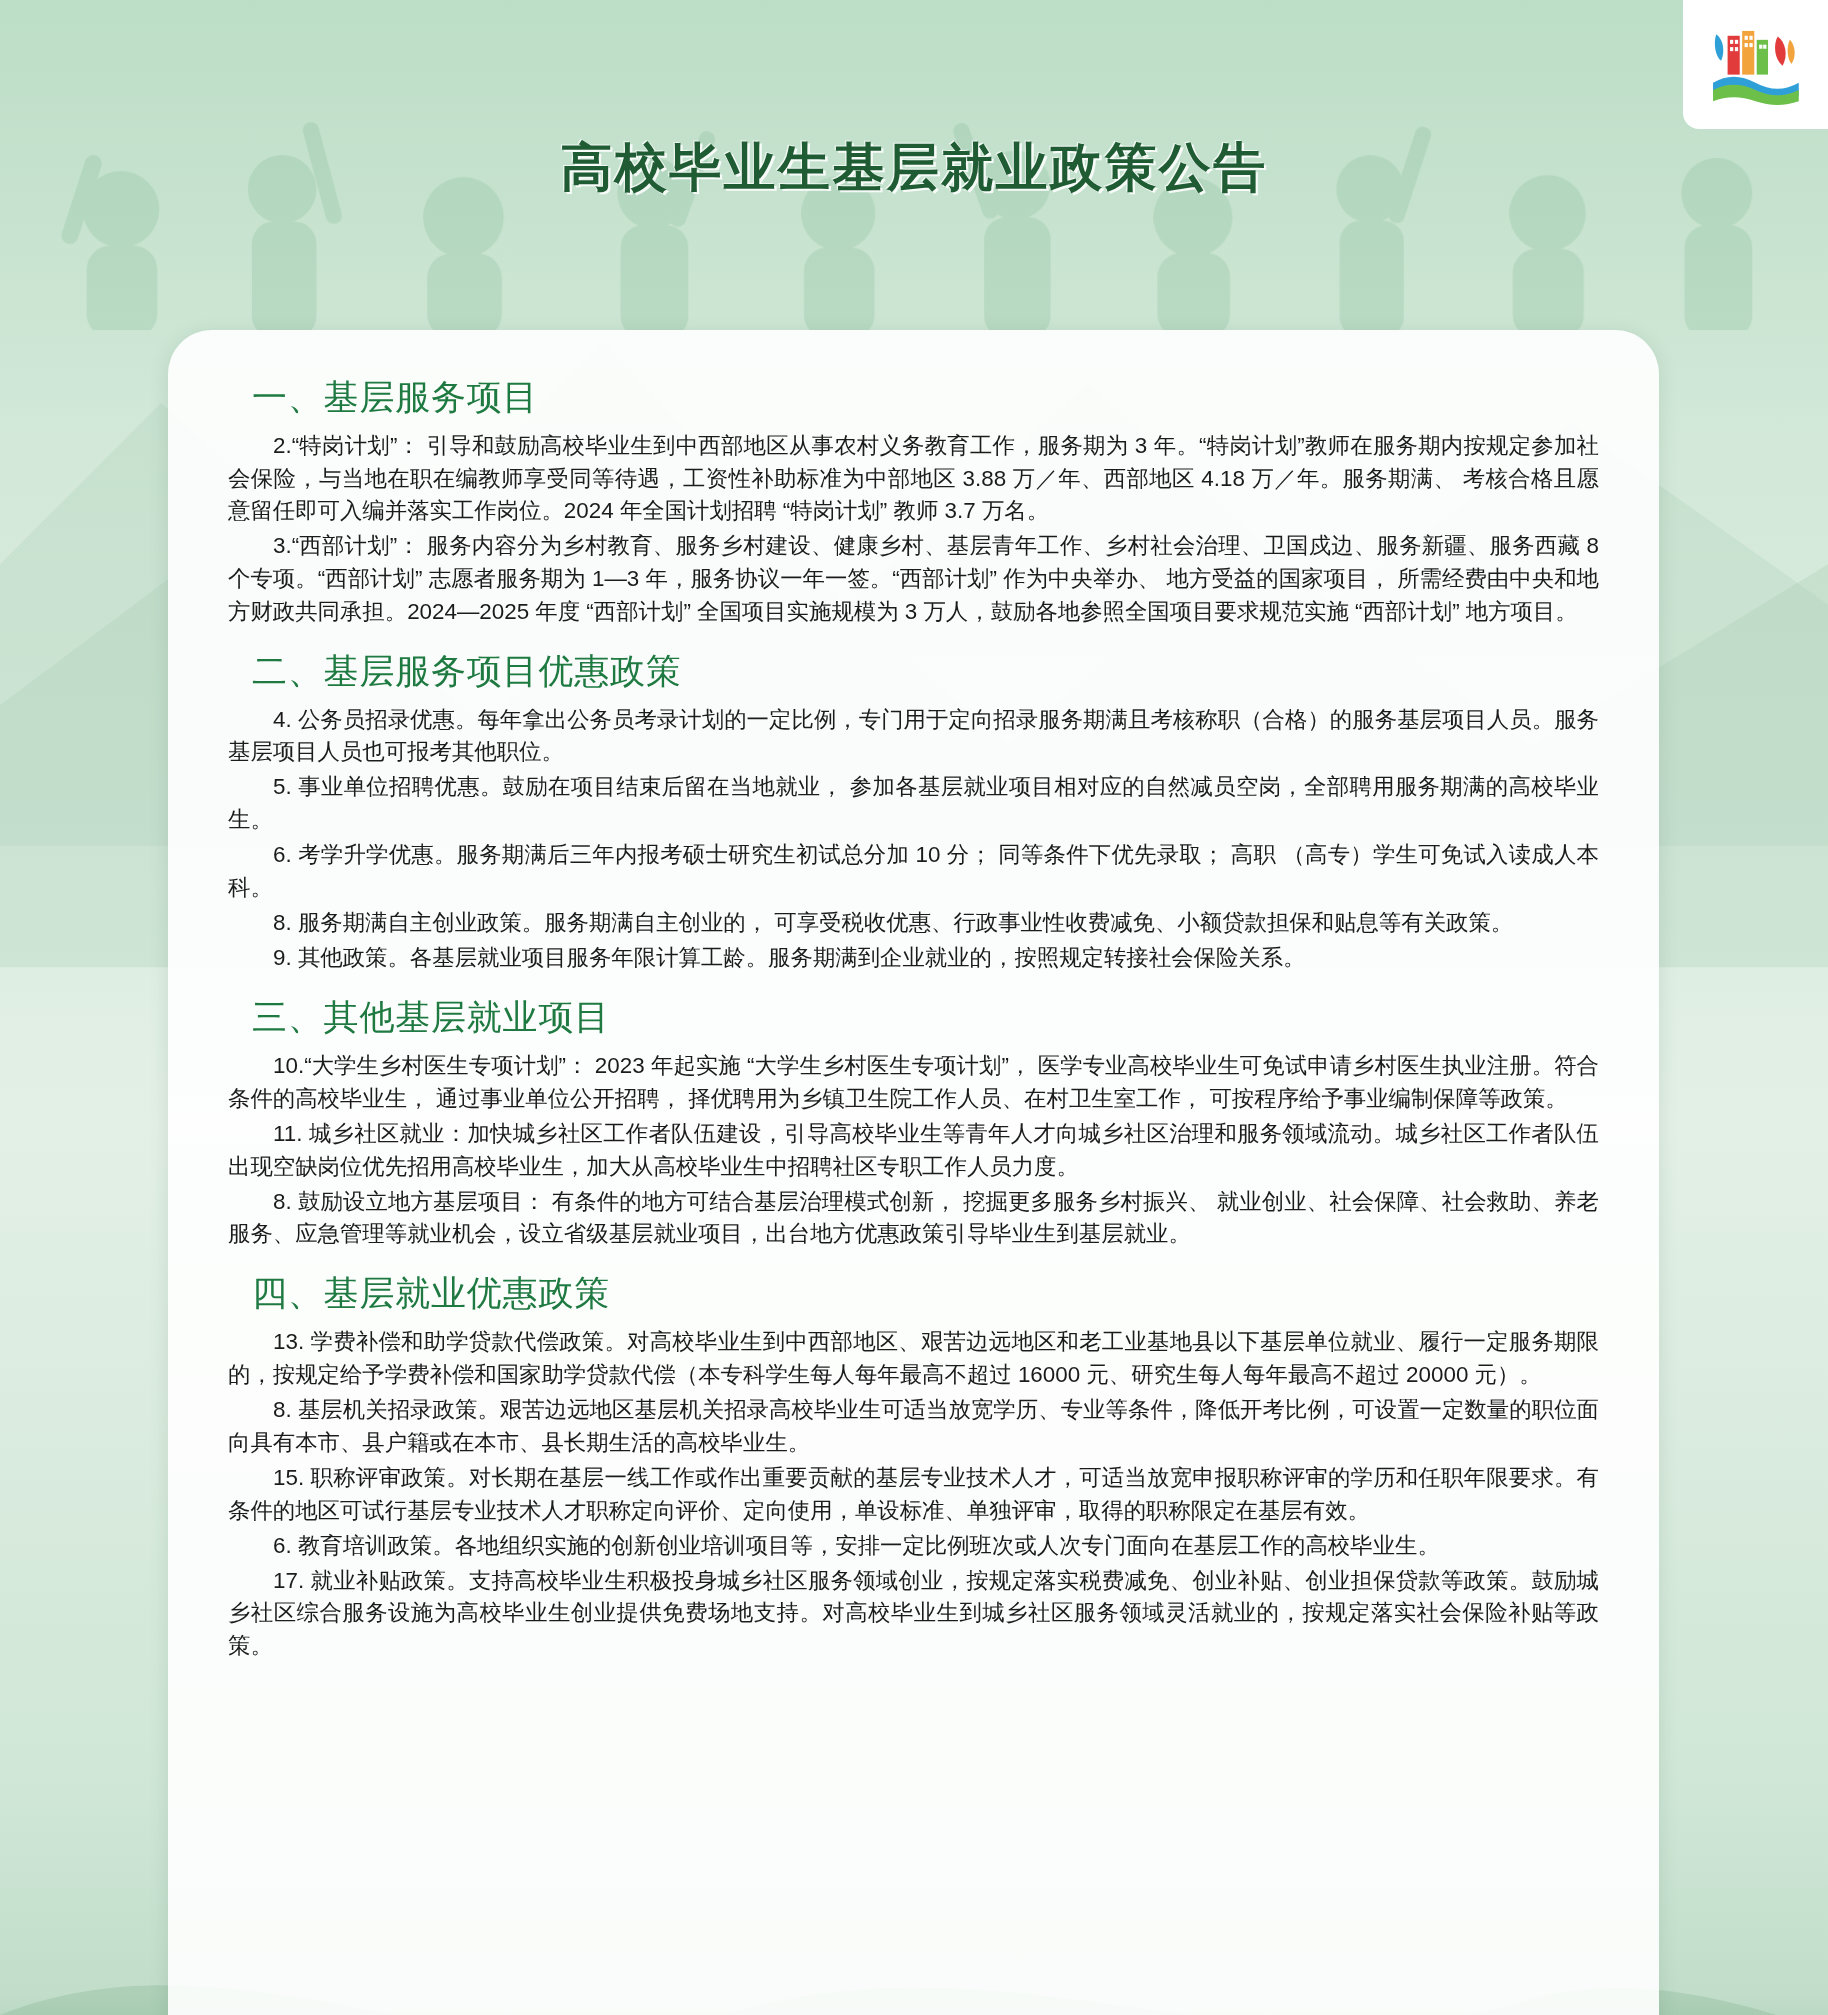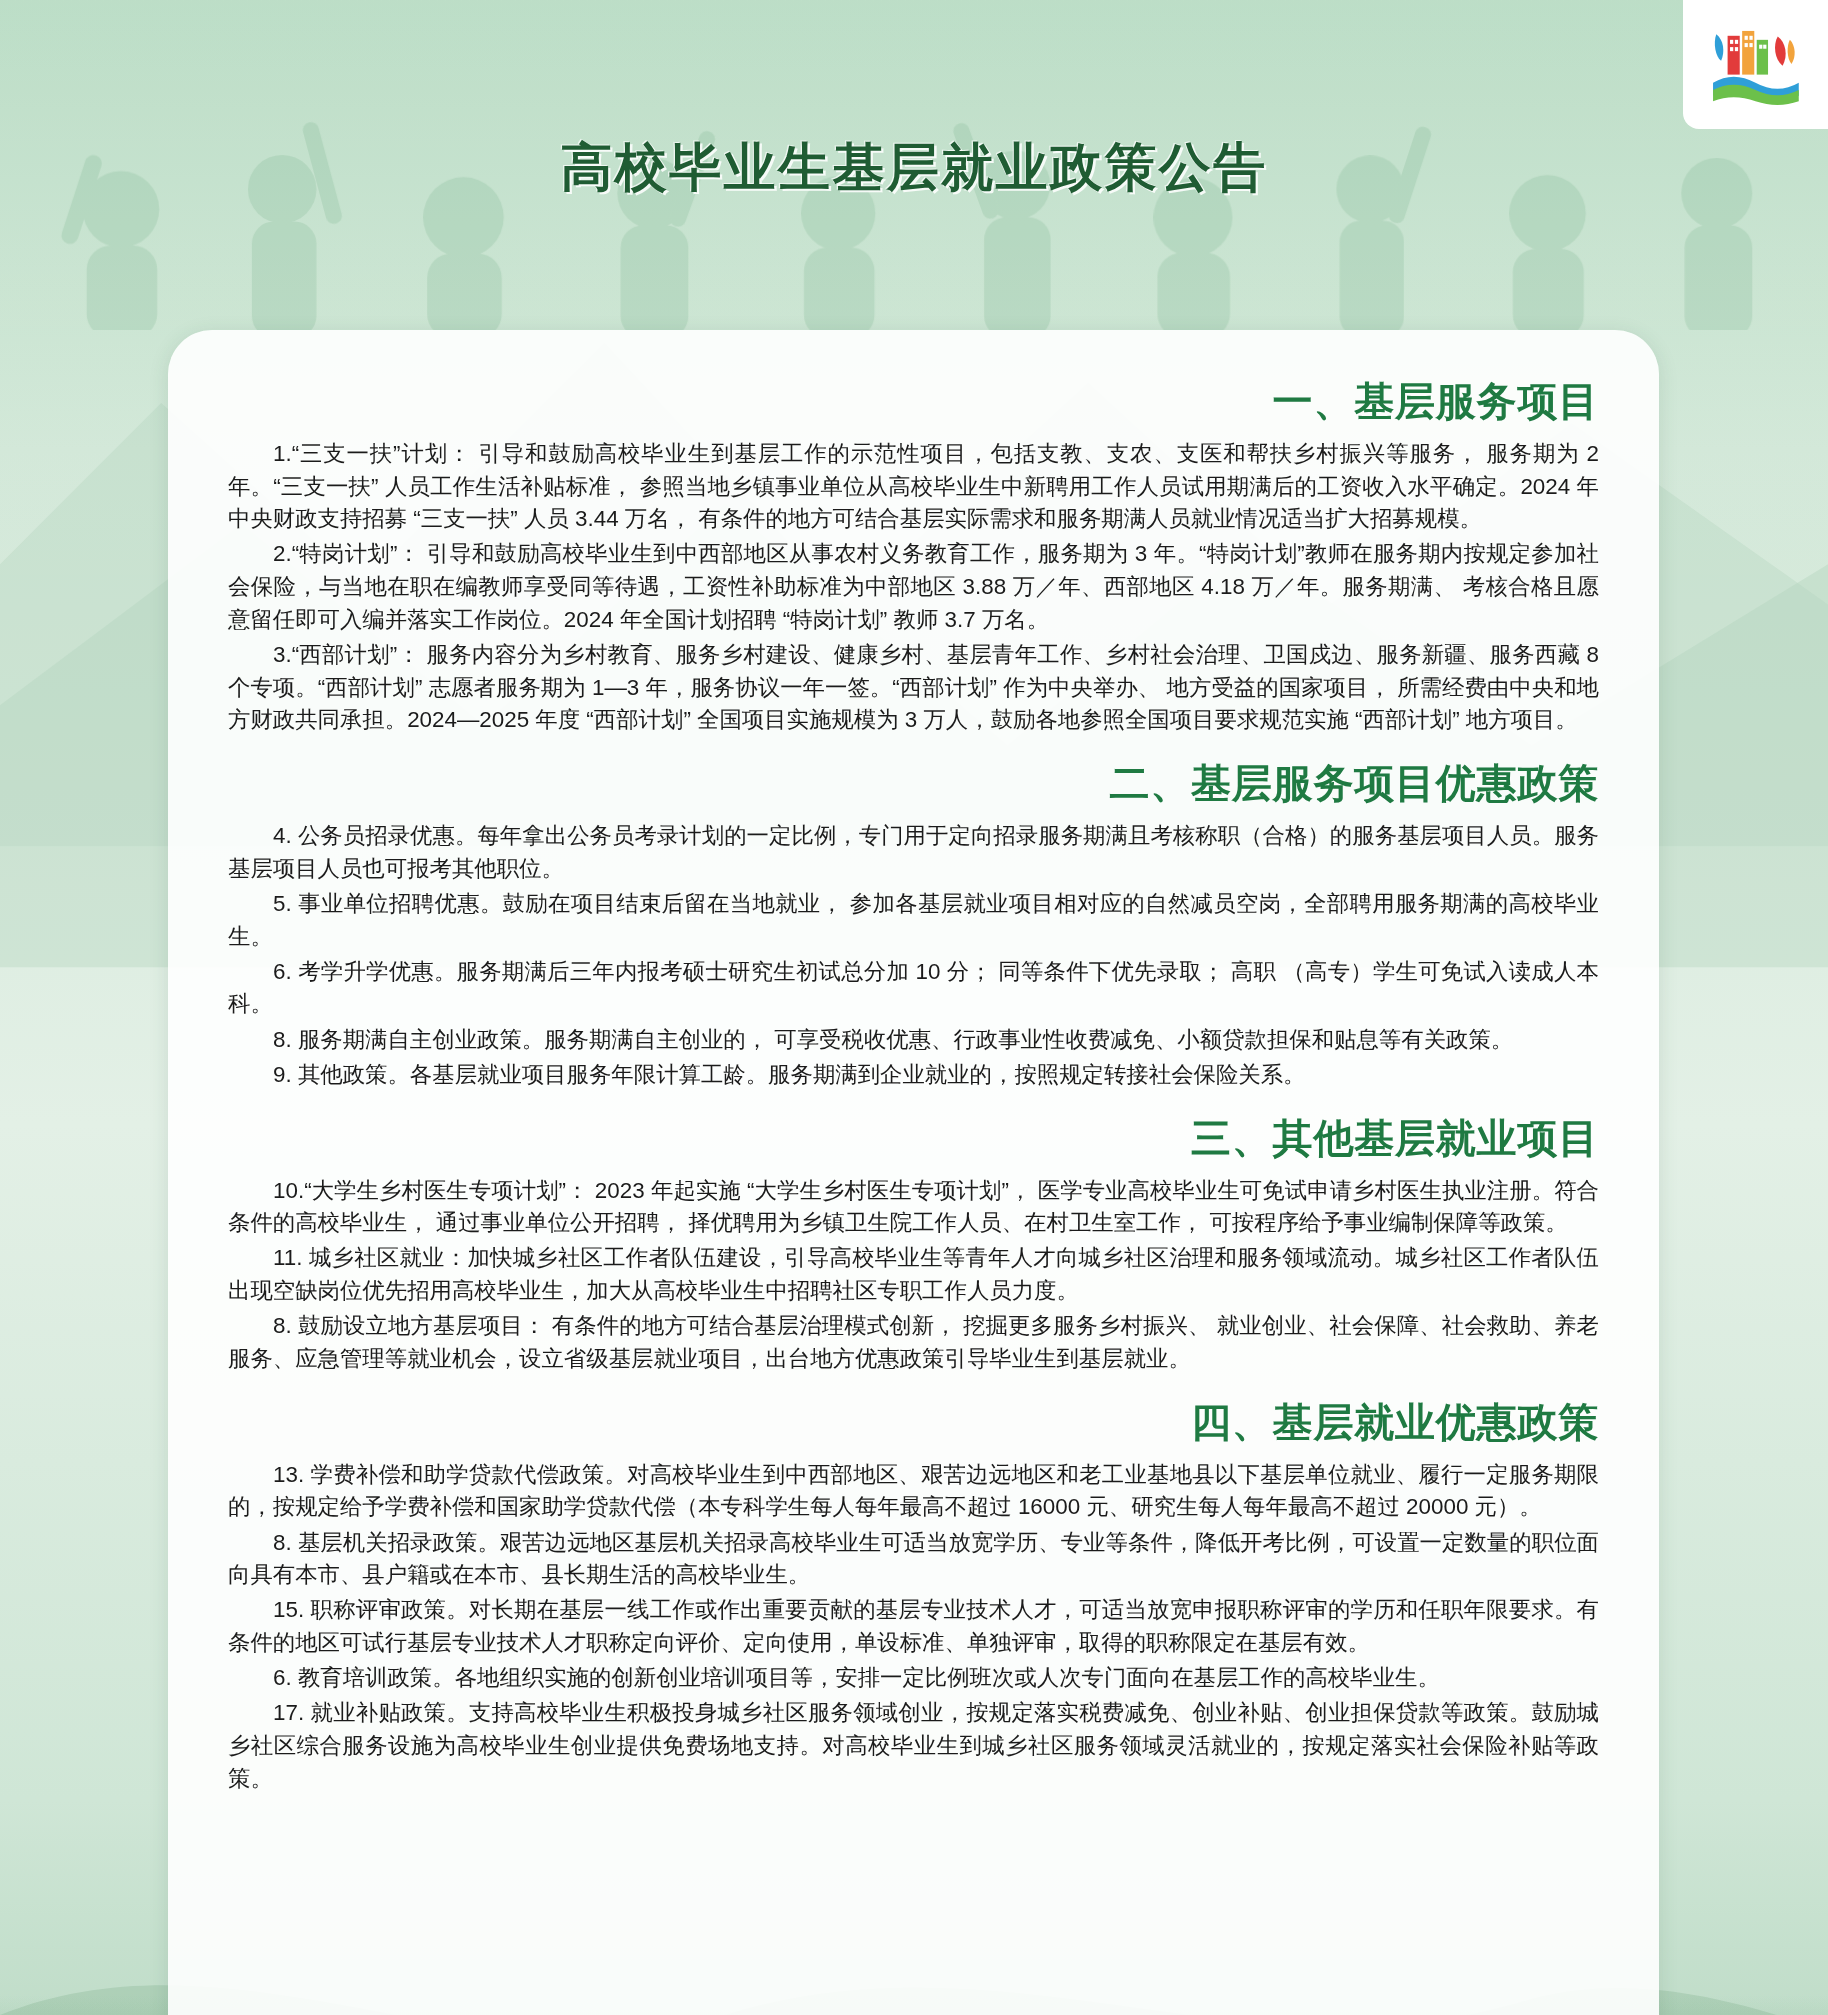--- a/index.html
+++ b/index.html
@@ -71,25 +71,24 @@
     height: 1967px;
     background: rgba(255,255,255,0.90);
     border-radius: 44px;
     box-shadow: 0 4px 20px rgba(40,80,55,.13);
     padding: 40px 60px 32px 60px;
   }
 
   .sec-head {
     color: #1f7a42;
     font-family: "DejaVu Serif", serif;
-    font-weight: bold;
-    font-size: 40px;
+    font-weight: normal;
+    font-size: 35px;
     letter-spacing: 0.8px;
     margin: 19.3px 0 8.9px 24px;
-    text-align: right;
   }
   .sec-head:first-child { margin-top: 4px; }
 
   p.para {
     margin: 0 0 2.4px 0;
     font-size: 22.4px;
     line-height: 1.46;
     color: #1b1b1b;
     text-align: justify;
     text-indent: 45px;
@@ -179,21 +178,20 @@
   </svg>
 </div>
 
 <div class="title-wrap">
   <span class="main-title">高校毕业生基层就业政策公告</span>
 </div>
 
 <div class="card">
 
   <h2 class="sec-head">一、基层服务项目</h2>
-  <p class="para">1.“三支一扶”计划： 引导和鼓励高校毕业生到基层工作的示范性项目，包括支教、支农、支医和帮扶乡村振兴等服务， 服务期为 2 年。“三支一扶” 人员工作生活补贴标准， 参照当地乡镇事业单位从高校毕业生中新聘用工作人员试用期满后的工资收入水平确定。2024 年中央财政支持招募 “三支一扶” 人员 3.44 万名， 有条件的地方可结合基层实际需求和服务期满人员就业情况适当扩大招募规模。</p>
   <p class="para">2.“特岗计划”： 引导和鼓励高校毕业生到中西部地区从事农村义务教育工作，服务期为 3 年。“特岗计划”教师在服务期内按规定参加社会保险，与当地在职在编教师享受同等待遇，工资性补助标准为中部地区 3.88 万／年、西部地区 4.18 万／年。服务期满、 考核合格且愿意留任即可入编并落实工作岗位。2024 年全国计划招聘 “特岗计划” 教师 3.7 万名。</p>
   <p class="para">3.“西部计划”： 服务内容分为乡村教育、服务乡村建设、健康乡村、基层青年工作、乡村社会治理、卫国戍边、服务新疆、服务西藏 8 个专项。“西部计划” 志愿者服务期为 1—3 年，服务协议一年一签。“西部计划” 作为中央举办、 地方受益的国家项目， 所需经费由中央和地方财政共同承担。2024—2025 年度 “西部计划” 全国项目实施规模为 3 万人，鼓励各地参照全国项目要求规范实施 “西部计划” 地方项目。</p>
 
   <h2 class="sec-head">二、基层服务项目优惠政策</h2>
   <p class="para">4. 公务员招录优惠。每年拿出公务员考录计划的一定比例，专门用于定向招录服务期满且考核称职（合格）的服务基层项目人员。服务基层项目人员也可报考其他职位。</p>
   <p class="para">5. 事业单位招聘优惠。鼓励在项目结束后留在当地就业， 参加各基层就业项目相对应的自然减员空岗，全部聘用服务期满的高校毕业生。</p>
   <p class="para">6. 考学升学优惠。服务期满后三年内报考硕士研究生初试总分加 10 分； 同等条件下优先录取； 高职 （高专）学生可免试入读成人本科。</p>
   <p class="para">8. 服务期满自主创业政策。服务期满自主创业的， 可享受税收优惠、行政事业性收费减免、小额贷款担保和贴息等有关政策。</p>
   <p class="para">9. 其他政策。各基层就业项目服务年限计算工龄。服务期满到企业就业的，按照规定转接社会保险关系。</p>
 

